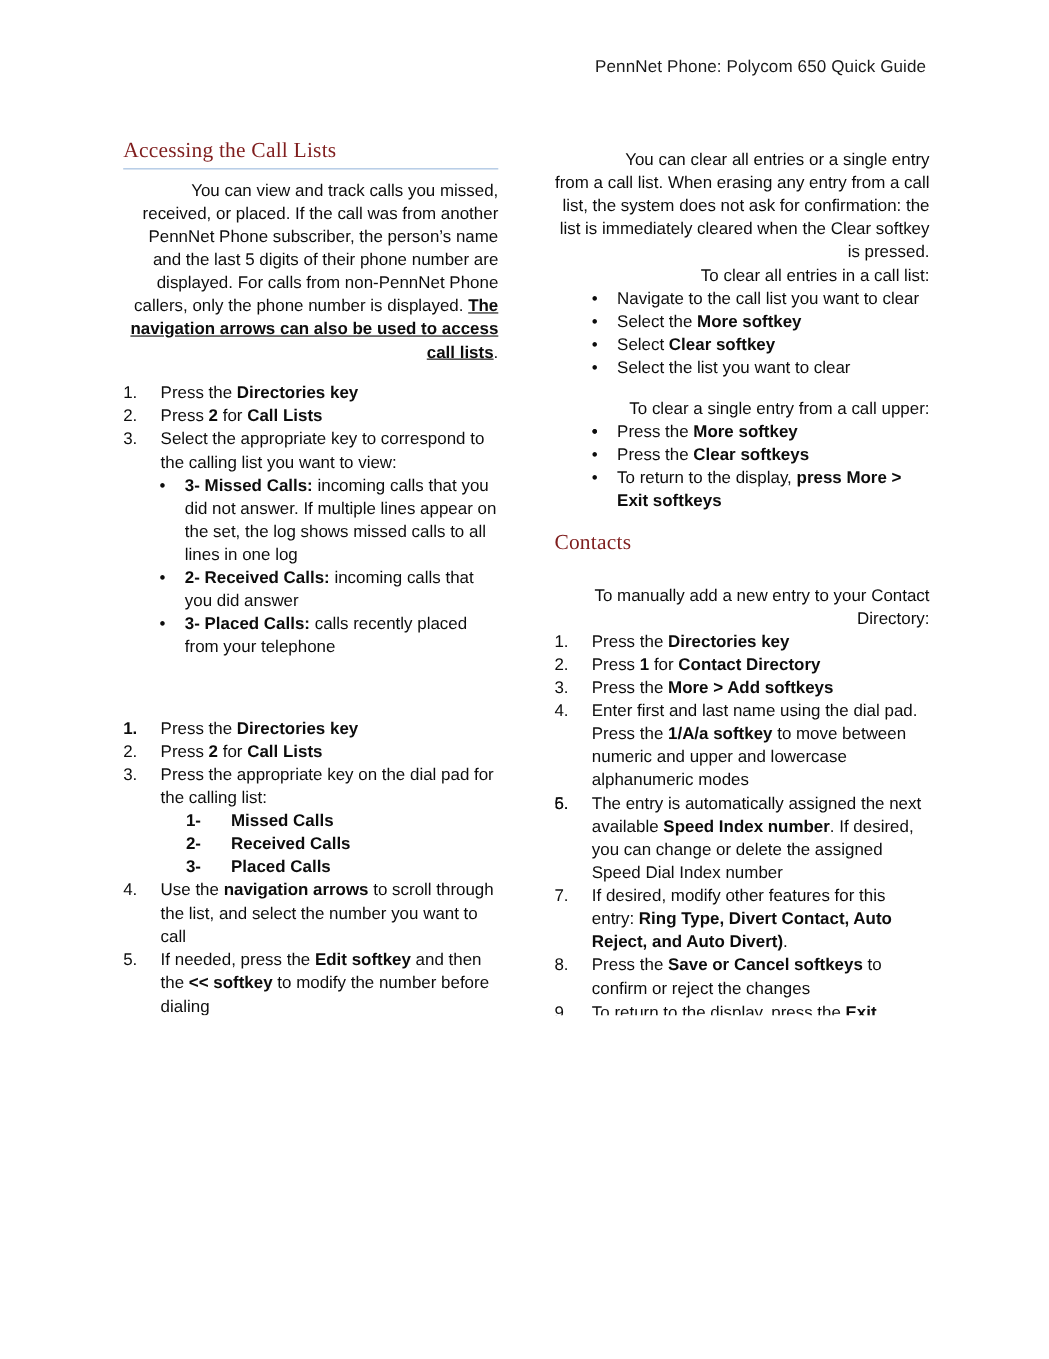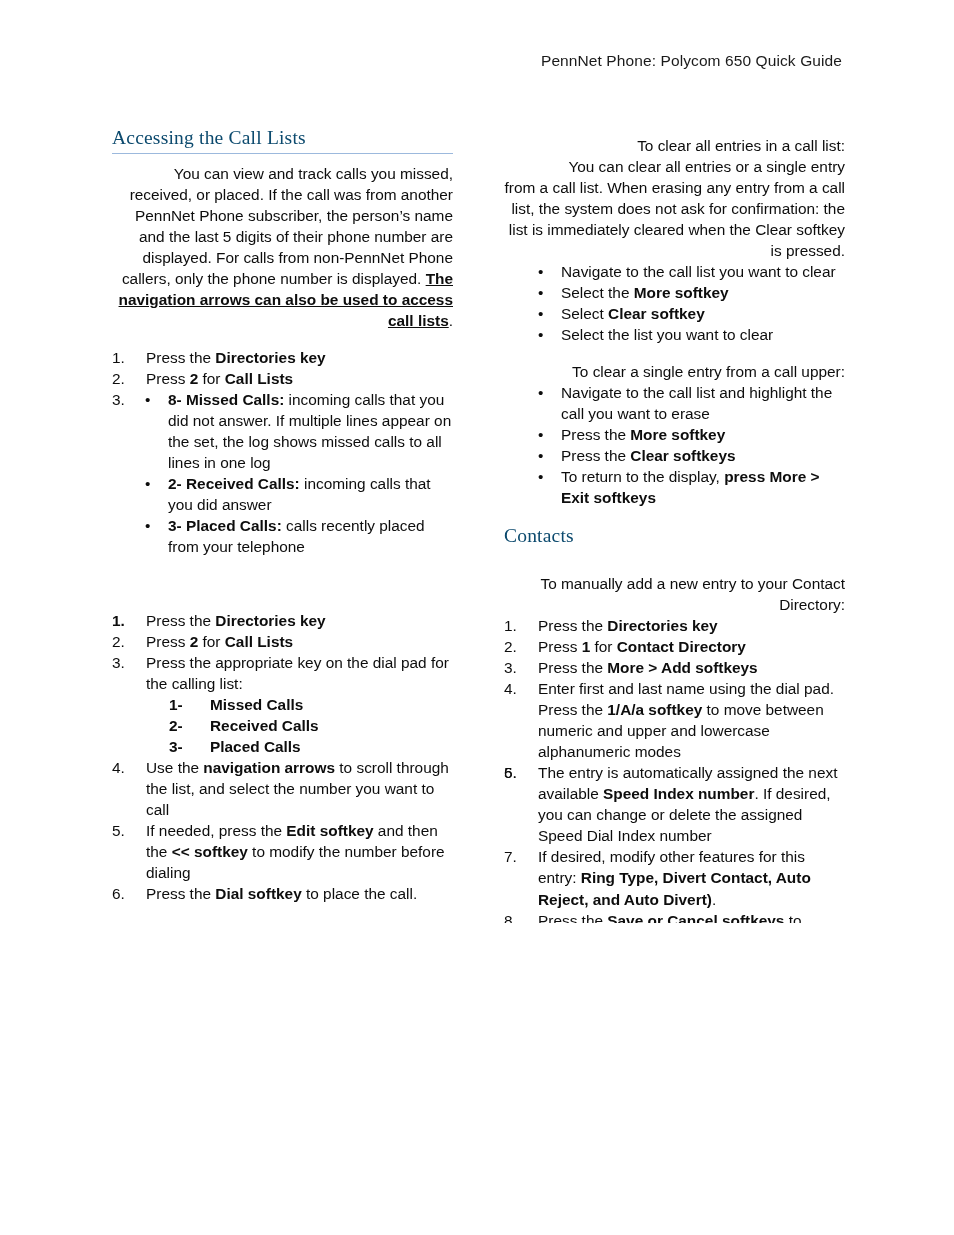--- a/index.html
+++ b/index.html
@@ -44,21 +44,21 @@
     width: 341px;
   }
   .col-left  { left: 112px; }
   .col-right { left: 504px; }
 
   
   h2.sec {
     font-family: "Liberation Serif", serif;
     font-size: 19.5px;
     font-weight: 400;
-    color: #0c4a6e;
+    color: #7f1d1d;
     margin: 0;
     padding: 0 0 3px 0;
     line-height: 1.18;
     letter-spacing: 0.2px;
   }
   h2.sec.ruled {
     border-bottom: 1.2px solid #9cb9dd;
     padding-bottom: 4px;
   }
   h2.sec.tight { padding-bottom: 1px; }
@@ -174,25 +174,25 @@
 
     <div class="gap-sm"></div>
 
     <p class="body indented"><span>You can view and track calls you missed, received, or placed. If the call was from another PennNet Phone subscriber, the person’s name and the last 5 digits of their phone number are displayed. For calls from non-PennNet Phone callers, only the phone number is displayed. </span><span class="u-bold">The navigation arrows can also be used to access call lists</span><span>.</span></p>
 
     <div class="gap-md"></div>
 
     <ol class="num">
       <li><span class="marker">1.</span><span>Press the </span><b>Directories key</b></li>
       <li><span class="marker">2.</span><span>Press </span><b>2</b><span> for </span><b>Call Lists</b></li>
-      <li><span class="marker">3.</span></li>
+      <li><span class="marker">3.</span><span>Select the appropriate key to correspond to the calling list you want to view:</span></li>
     </ol>
 
     <ul class="bul">
-      <li><span class="dot">•</span><b>8- Missed Calls:</b><span>  incoming calls that you did not answer. If multiple lines appear on the set, the log shows missed calls to all lines in one log</span></li>
+      <li><span class="dot">•</span><b>3- Missed Calls:</b><span>  incoming calls that you did not answer. If multiple lines appear on the set, the log shows missed calls to all lines in one log</span></li>
       <li><span class="dot">•</span><b>2- Received Calls:</b><span> incoming calls that you did answer</span></li>
       <li><span class="dot">•</span><b>3- Placed Calls:</b><span> calls recently placed from your telephone</span></li>
     </ul>
 
     <div class="gap-xl"></div>
 
 
     <div class="gap-sm"></div>
 
     <ol class="num">
@@ -213,37 +213,37 @@
       <li><span class="marker">6.</span><span>Press the </span><b>Dial softkey</b><span> to place the call.</span></li>
     </ol>
 
   </div>
 
   <div class="col col-right">
 
 
     <div class="gap-sm"></div>
 
+    <p class="body indented">You can clear all entries or a single entry from a call list.  When erasing any entry from a call list, the system does not ask for confirmation: the list is immediately cleared when the Clear softkey is pressed.</p>
+
     <p class="body indented">To clear all entries in a call list:</p>
-
-    <p class="body indented">You can clear all entries or a single entry from a call list.  When erasing any entry from a call list, the system does not ask for confirmation: the list is immediately cleared when the Clear softkey is pressed.</p>
 
     <ul class="bul r">
       <li><span class="dot">•</span><span>Navigate to the call list you want to clear</span><b></b></li>
       <li><span class="dot">•</span><span>Select the </span><b>More softkey</b></li>
       <li><span class="dot">•</span><span>Select </span><b>Clear softkey</b></li>
       <li><span class="dot">•</span><span>Select the list you want to clear</span><b></b></li>
     </ul>
 
     <div class="gap-md"></div>
 
     <p class="body indented">To clear a single entry from a call upper:</p>
 
     <ul class="bul r">
-      <li><span class="dot">•</span><span>Navigate to the call list and highlight the call you want to erase</span><b></b></li>
+      <li><span class="dot">•</span><b></b></li>
       <li><span class="dot">•</span><span>Press the </span><b>More softkey</b></li>
       <li><span class="dot">•</span><span>Press the </span><b>Clear softkeys</b></li>
       <li><span class="dot">•</span><span>To return to the display, </span><b>press More &gt; Exit softkeys</b></li>
     </ul>
 
     <div class="gap-md"></div>
 
     <h2 class="sec tight">Contacts</h2>
 
     <div class="gap-md"></div>

